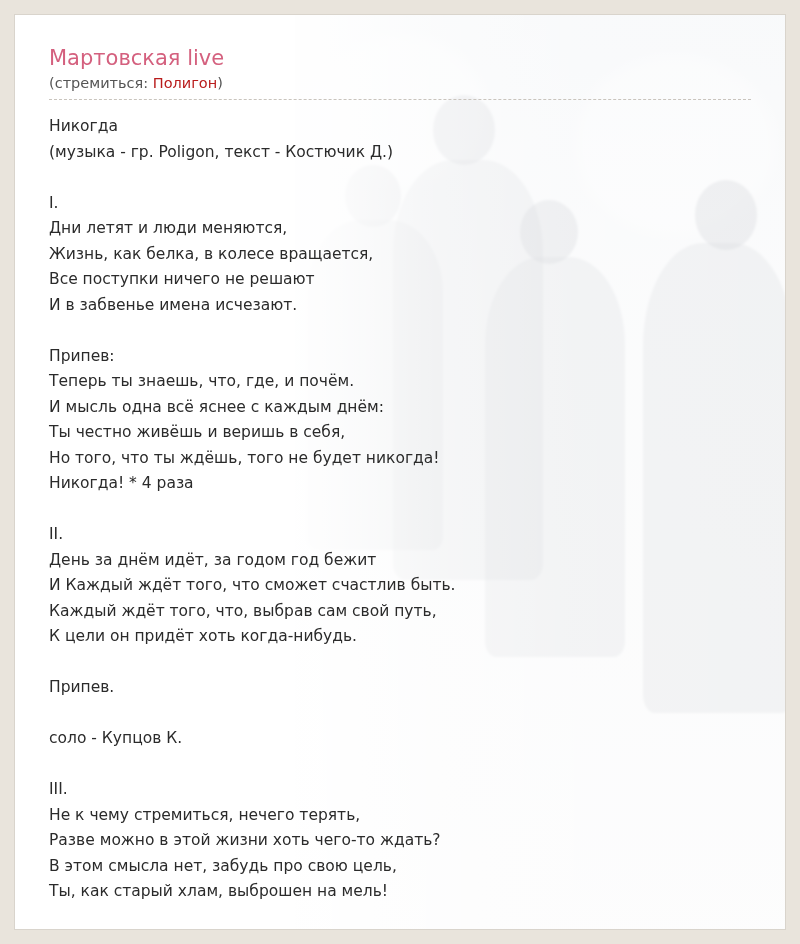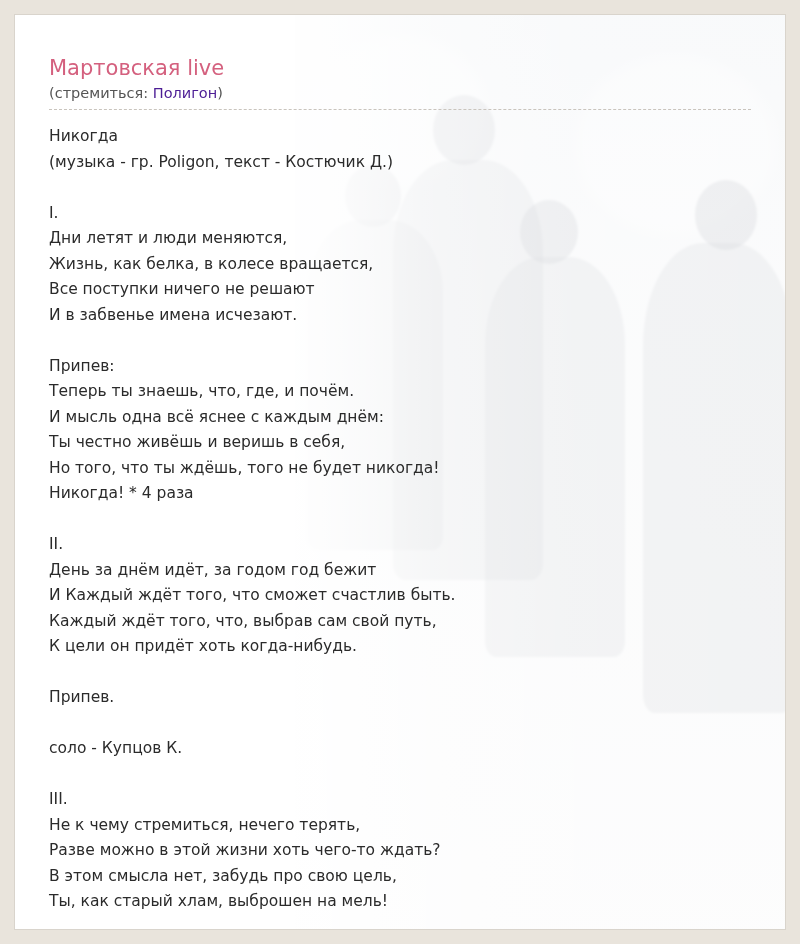--- a/index.html
+++ b/index.html
@@ -71,30 +71,30 @@
   }
   .content {
     position: relative;
     padding: 30px 34px 0 34px;
   }
   .song-title {
     color: #d4607e;
     font-size: 21px;
     line-height: 26px;
     font-weight: normal;
-    margin: 10px 0 2px 0;
+    margin: 0 0 2px 0;
   }
   .artist-line {
     color: #555555;
     font-size: 14.5px;
     line-height: 20px;
     margin: 0 0 6px 0;
   }
   .artist-link {
-    color: #4c1d95;
+    color: #b91c1c;
     text-decoration: none;
   }
   .divider {
     border: 0;
     border-top: 1px dashed #c9c4bd;
     margin: 0 0 14px 0;
   }
   .lyrics {
     color: #2b2b2b;
     font-size: 15.5px;

